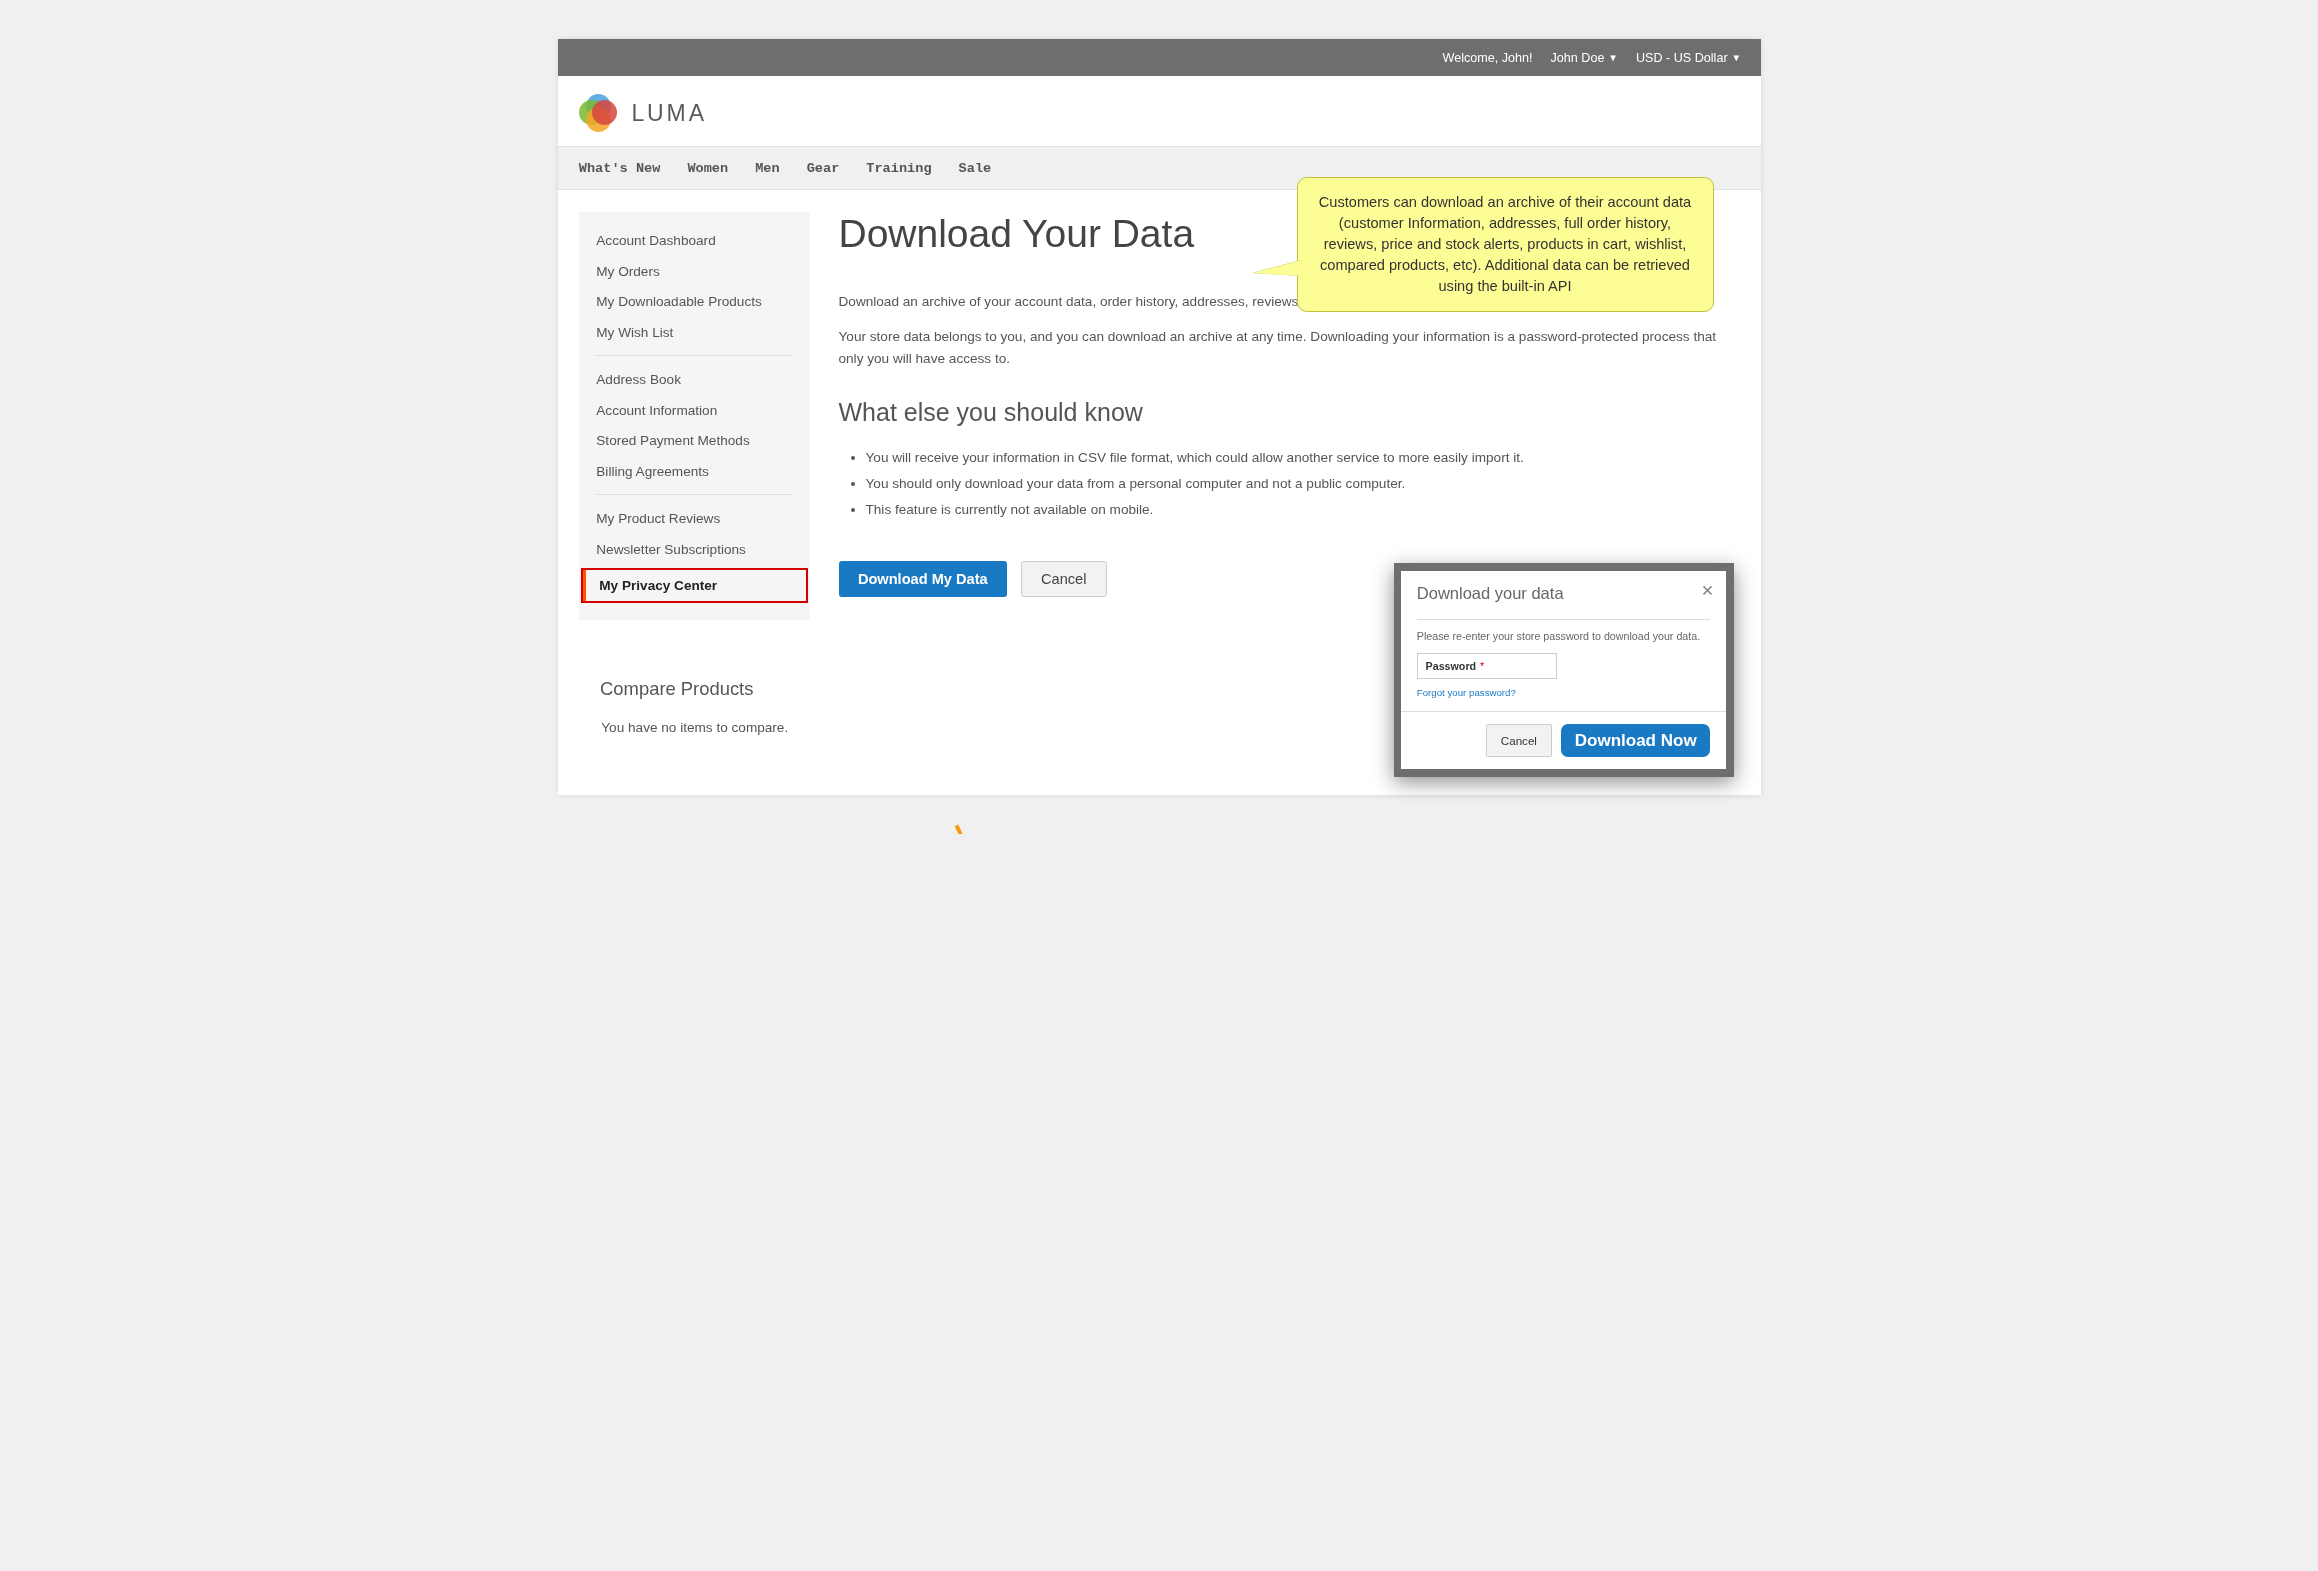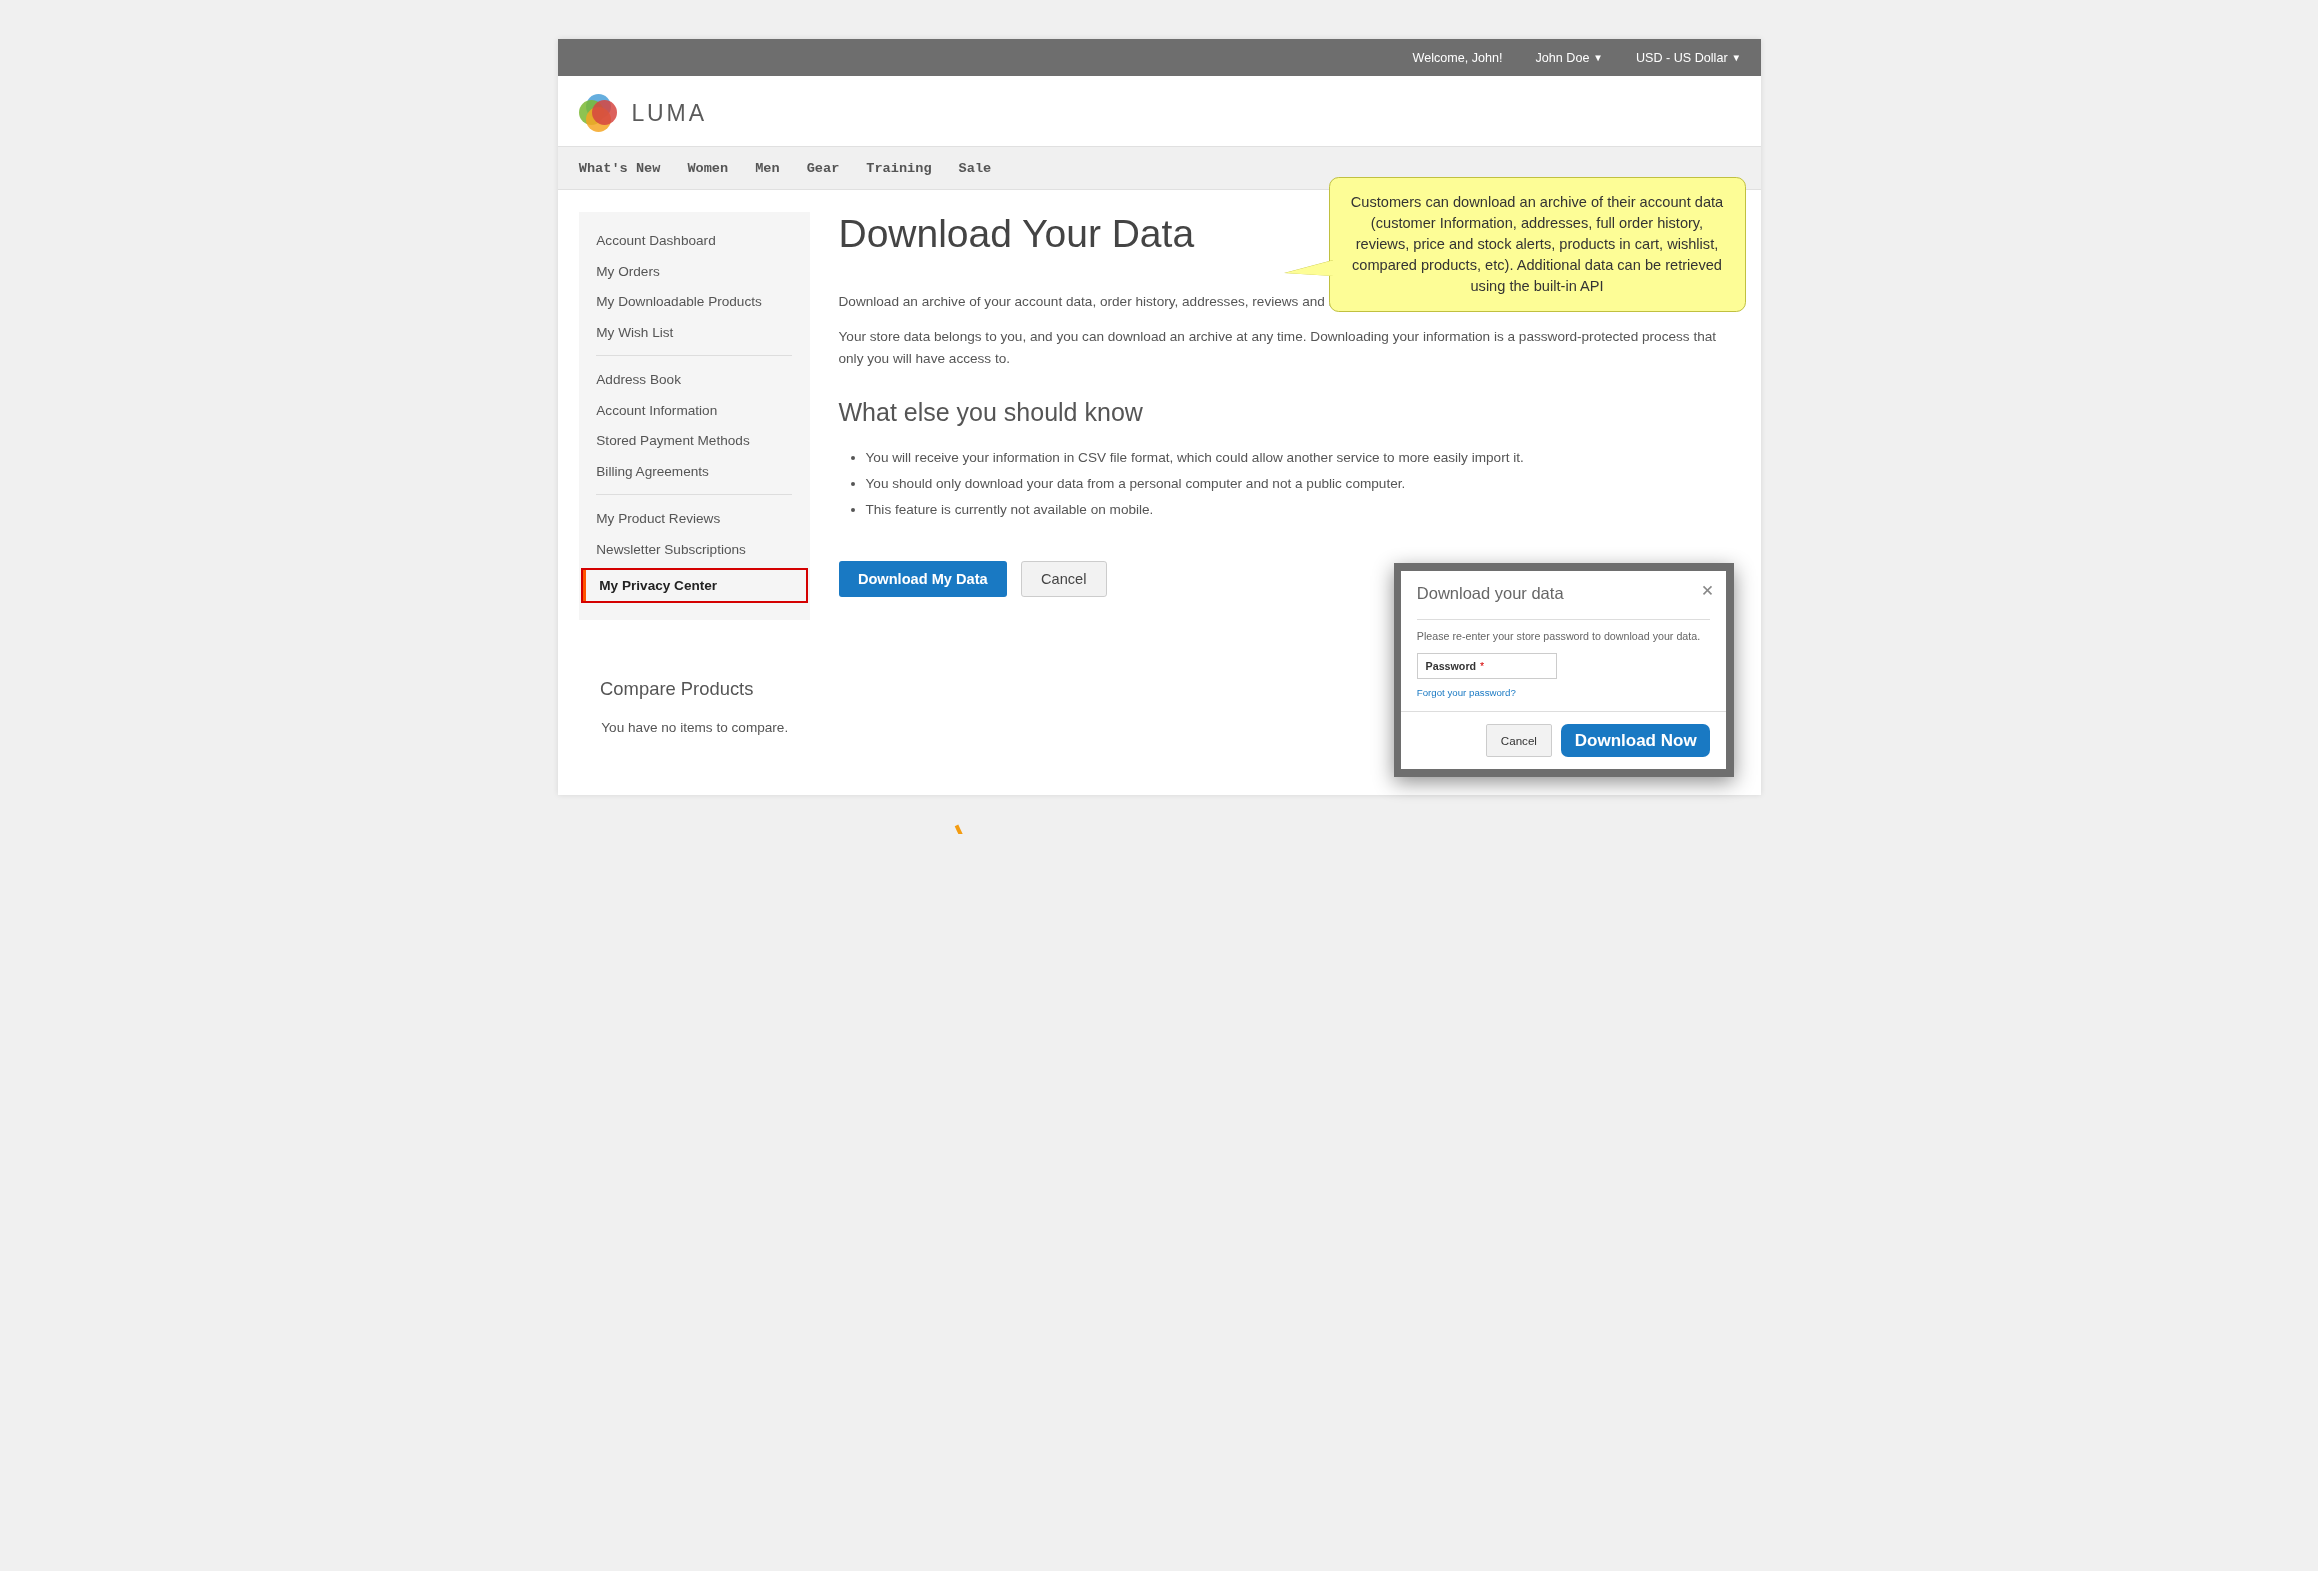--- a/index.html
+++ b/index.html
@@ -21,21 +21,21 @@
   .topbar {
     background: #6e6e6e;
     color: #fff;
     height: 37px;
     display: flex;
     justify-content: flex-end;
     align-items: center;
     padding: 0 19.4px;
     font-size: 12.6px;
   }
-  .topbar-item { margin-left: 33px; display:flex; align-items:center; gap:3.9px; }
+  .topbar-item { margin-left: 18px; display:flex; align-items:center; gap:3.9px; }
   .chev { font-size: 9.7px; }
   
   .header {
     padding: 17.5px 21.3px 13.6px 21.3px;
     display: flex;
     align-items: center;
     gap: 13.6px;
   }
   .logo-swirl {
     width: 39px; height: 39px; position: relative;
@@ -82,21 +82,21 @@
   .actions { margin-top:39px; display:flex; gap:13.6px;}
   .btn-primary {
     background:#1979c3; color:#fff; border:none; padding:9.7px 19.4px; font-size:14.6px; font-weight:600; border-radius:2.9px;
   }
   .btn-secondary {
     background:#f2f2f2; color:#444; border:1px solid #ccc; padding:8.7px 19.4px; font-size:14.6px; border-radius:2.9px;
   }
   
   .callout {
     position:absolute;
-    top: 138px; right: 15px;
+    top: 138px; right: 47px;
     width: 417px;
     background:#fdfd96;
     border:1px solid #c0c040;
     border-radius:9.7px;
     padding:13.6px 17.5px;
     font-size:14.6px;
     color:#333;
     text-align:center;
     line-height:1.45;
     z-index:5;

